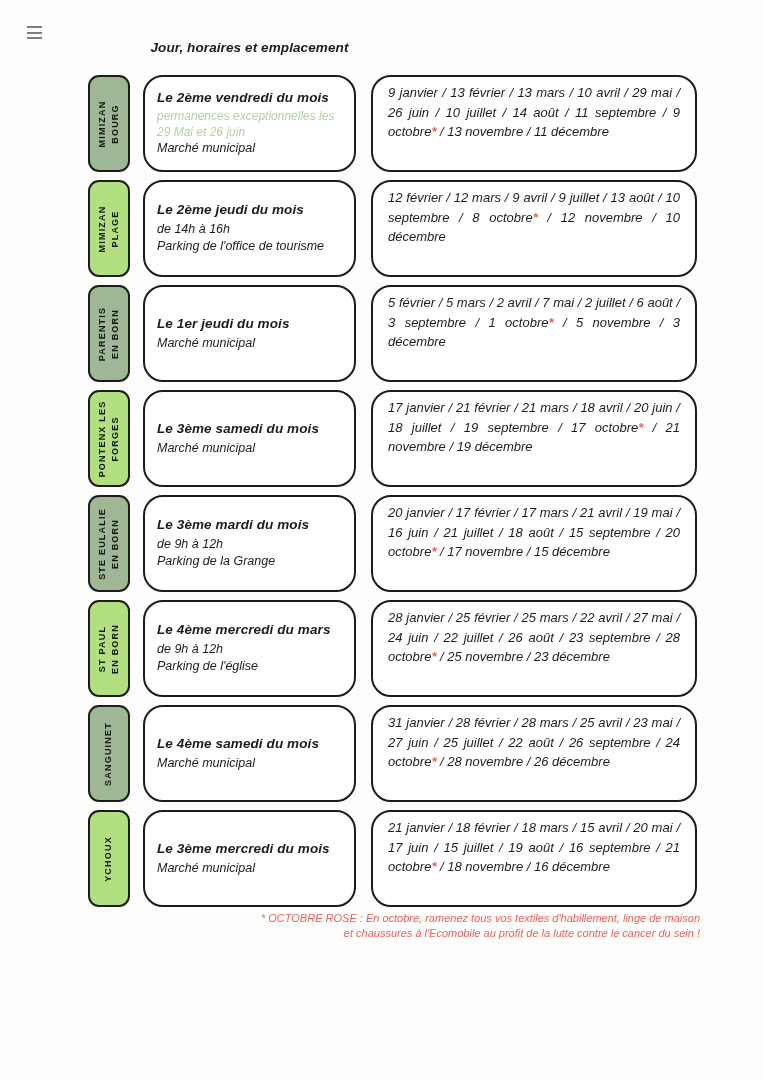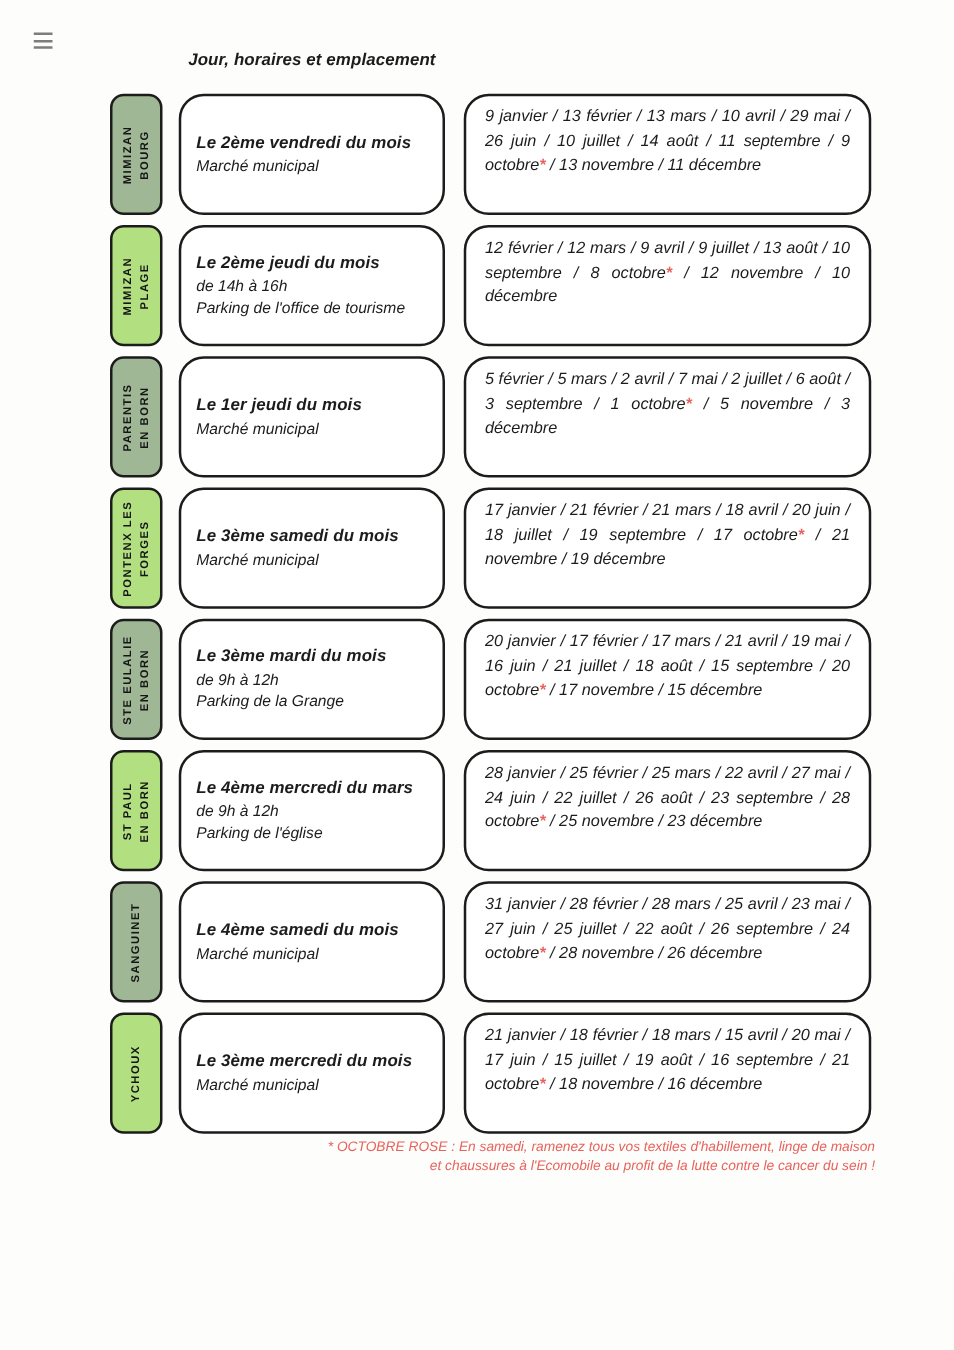--- a/index.html
+++ b/index.html
@@ -137,20 +137,21 @@
 
   <div class="rows">
 
     <div class="row">
       <div class="loc-label">
         <div class="loc-text">MIMIZAN
 BOURG</div>
       </div>
       <div class="card schedule-card">
         <p class="title">Le 2ème vendredi du mois</p>
+        <p class="note">permanences exceptionnelles les 29 Mai et 26 juin</p>
 
         <p class="sub">Marché municipal</p>
       </div>
       <div class="card dates-card">
         <p class="dates-text"><span>9 janvier / 13 février / 13 mars / 10 avril / 29 mai / 26 juin / 10 juillet / 14 août / 11 septembre / 9 octobre</span><span class="star">*</span><span> / 13 novembre / 11 décembre</span></p>
       </div>
     </div>
 
     <div class="row">
       <div class="loc-label">
@@ -253,15 +254,15 @@
 
         <p class="sub">Marché municipal</p>
       </div>
       <div class="card dates-card">
         <p class="dates-text"><span>21 janvier / 18 février / 18 mars / 15 avril / 20 mai / 17 juin / 15 juillet / 19 août / 16 septembre / 21 octobre</span><span class="star">*</span><span> / 18 novembre / 16 décembre</span></p>
       </div>
     </div>
 
   </div>
 
-  <div class="footnote">* OCTOBRE ROSE : En samedi, ramenez tous vos textiles d'habillement, linge de maison et chaussures à l'Ecomobile au profit de la lutte contre le cancer du sein !</div>
+  <div class="footnote">* OCTOBRE ROSE : En octobre, ramenez tous vos textiles d'habillement, linge de maison et chaussures à l'Ecomobile au profit de la lutte contre le cancer du sein !</div>
 
 </div>
 
 </body></html>

